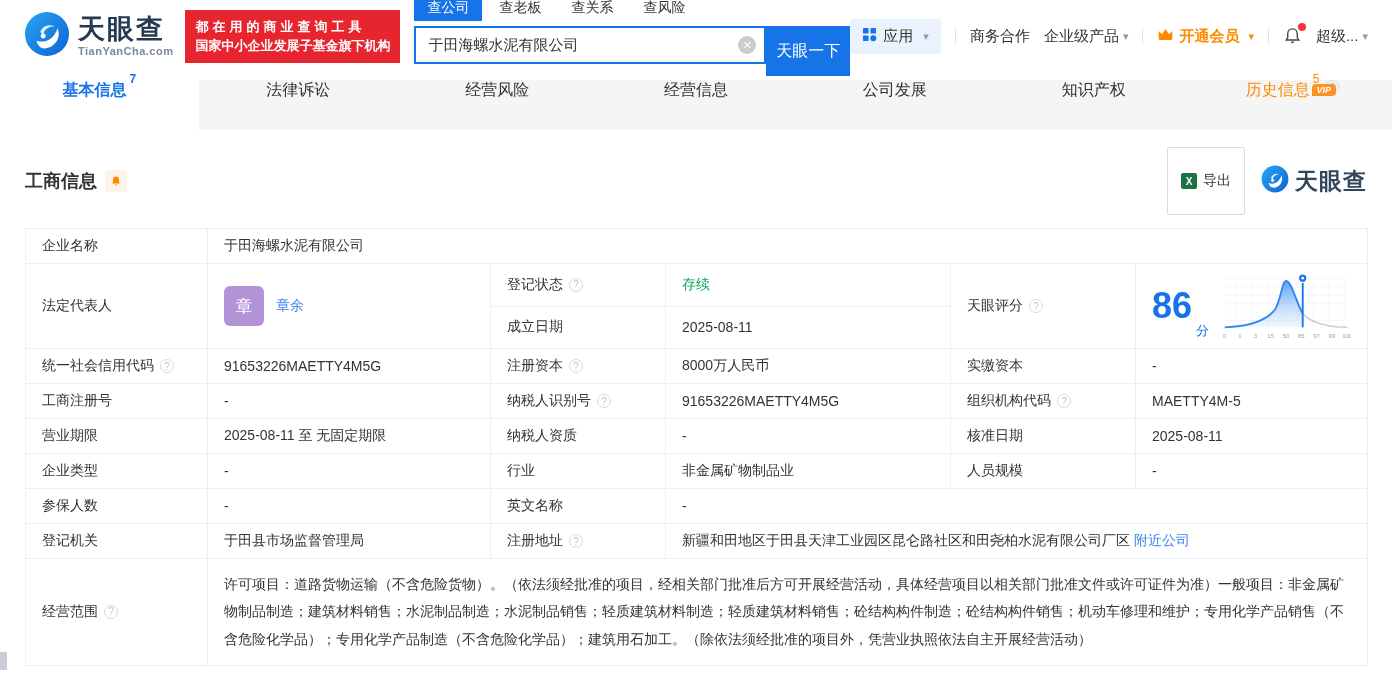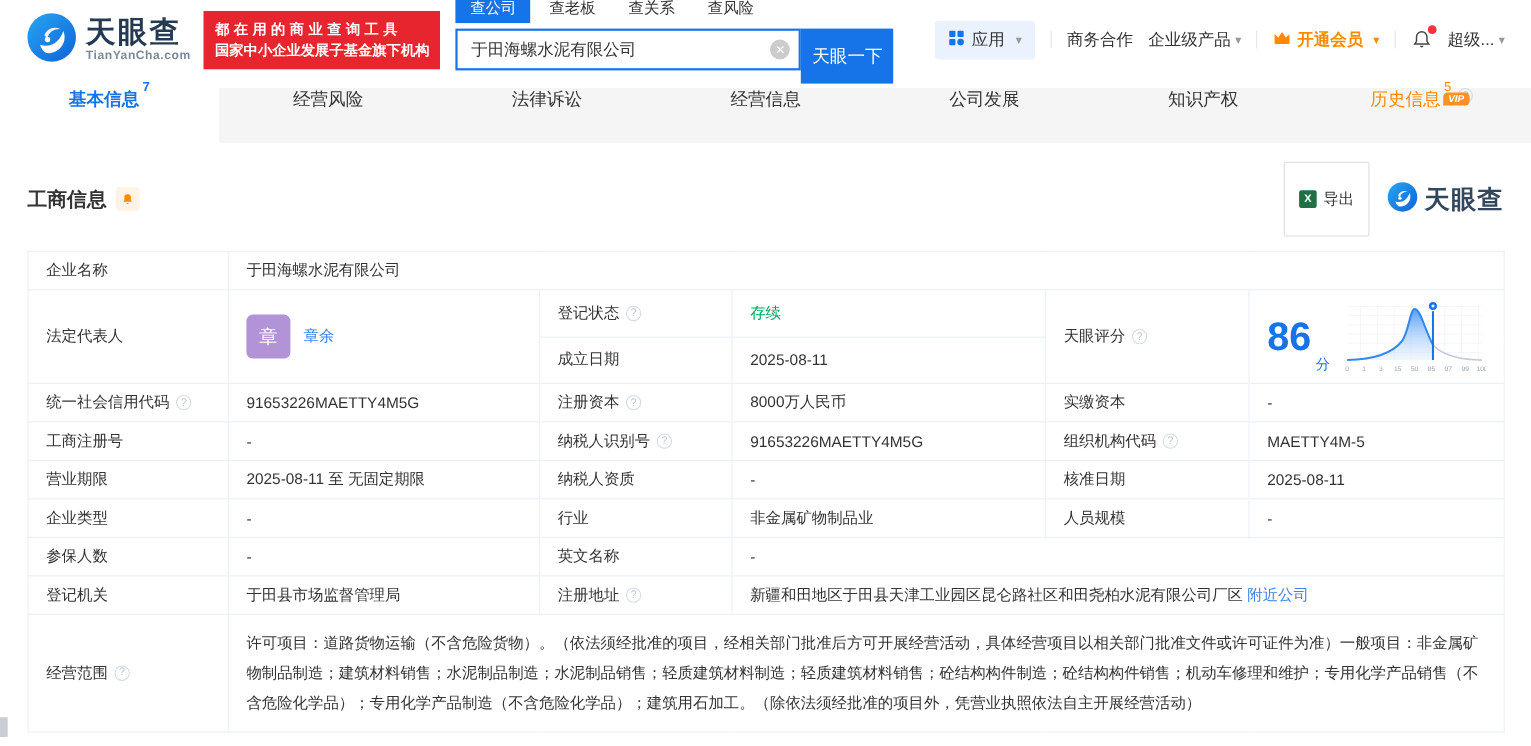--- a/index.html
+++ b/index.html
@@ -21,21 +21,21 @@
   .search-tab.active { background:#1673e8; color:#fff; }
   .search-row { display:flex; }
   .search-box { flex:1; display:flex; align-items:center; border:2px solid #1673e8; height:38px; background:#fff; padding:0 8px 0 12px; }
   .search-box input { border:none; outline:none; flex:1; font-size:15px; color:#333;
     font-family:"Liberation Sans","DejaVu Sans",sans-serif; }
   .clear-ic { width:18px; height:18px; border-radius:50%; background:#ccc; color:#fff; font-size:11px;
     display:flex; align-items:center; justify-content:center; cursor:pointer; }
   .clear-ic::after { content:"✕"; }
   .search-btn { width:84px; height:50px; background:#1673e8; color:#fff; border:none; font-size:16px; cursor:pointer;
     font-family:"Liberation Sans","DejaVu Sans",sans-serif; }
-  .topnav { margin-left:auto; display:flex; align-items:center; gap:14px; font-size:15px; white-space:nowrap;padding-left:38px; }
+  .topnav { margin-left:auto; display:flex; align-items:center; gap:14px; font-size:15px; white-space:nowrap; }
   .apps-btn { display:flex; align-items:center; gap:6px; background:#eaf3fd; padding:8px 12px; border-radius:3px; cursor:pointer; }
   .caret::after { content:"▾"; font-size:11px; color:#999; margin-left:4px; }
   .caret-or::after { content:"▾"; font-size:11px; color:#ff8a00; margin-left:4px; }
   .sep { width:1px; height:16px; background:#e3e3e3; }
   .nav-item { cursor:pointer; display:flex; align-items:center; }
   .vip-entry { color:#ff8a00; font-weight:bold; display:flex; align-items:center; gap:5px; cursor:pointer; }
   .bell-wrap { position:relative; cursor:pointer; display:flex; }
   .red-dot { position:absolute; top:-3px; right:-4px; width:8px; height:8px; border-radius:50%; background:#f4333c; }
 
   
@@ -167,24 +167,24 @@
     </span>
   </nav>
 </header>
 
 <nav class="tabband">
   <div class="band-tab active">
     <span>基本信息</span>
     <span class="band-count">7</span>
   </div>
   <div class="band-tab">
+    <span>法律诉讼</span>
+  </div>
+  <div class="band-tab">
     <span>经营风险</span>
-  </div>
-  <div class="band-tab">
-    <span>法律诉讼</span>
   </div>
   <div class="band-tab">
     <span>经营信息</span>
   </div>
   <div class="band-tab">
     <span>公司发展</span>
   </div>
   <div class="band-tab">
     <span>知识产权</span>
   </div>

